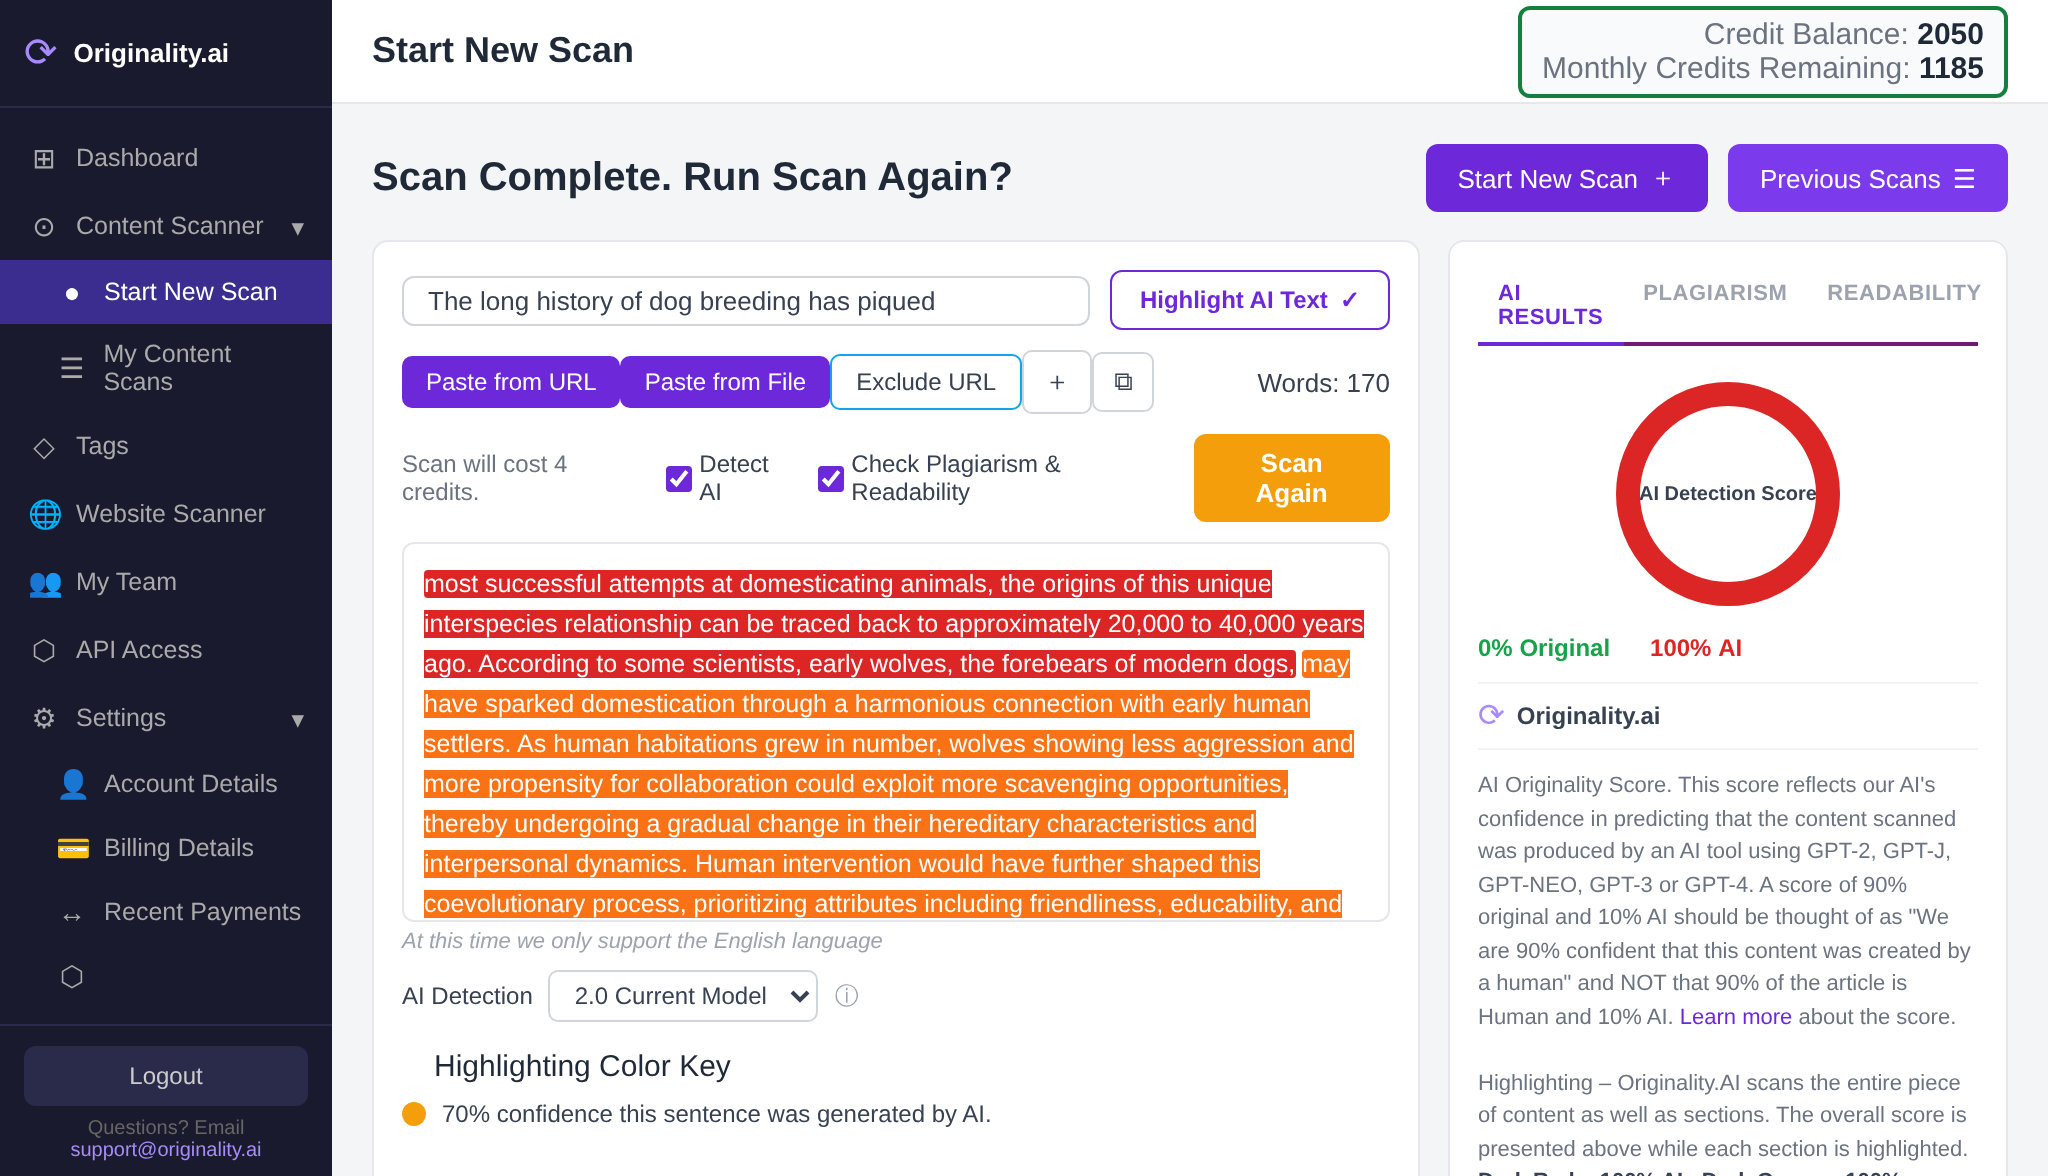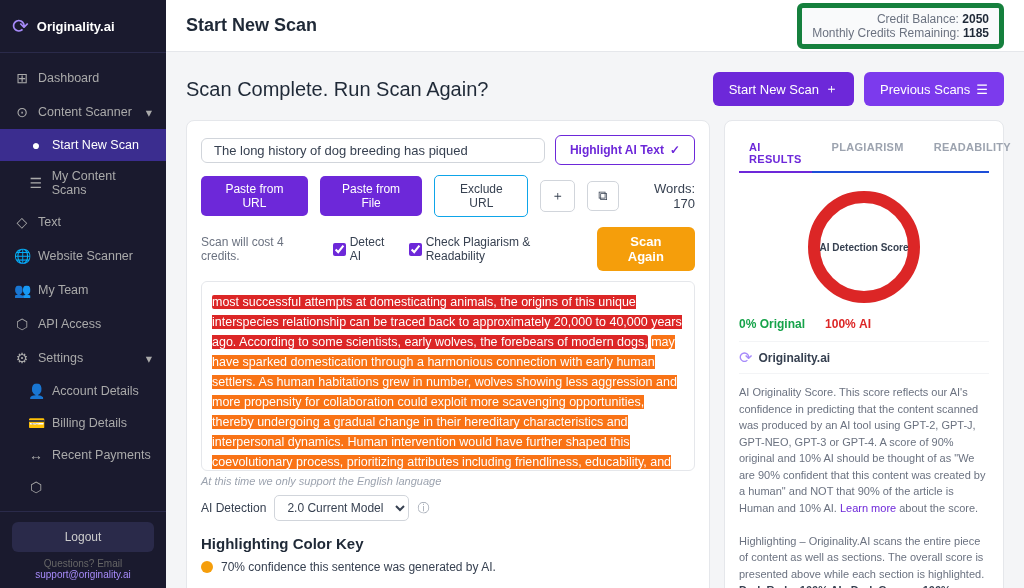--- a/index.html
+++ b/index.html
@@ -94,45 +94,45 @@
       align-items: center;
       justify-content: space-between;
       padding: 0 20px;
       height: 52px;
       flex-shrink: 0;
     }
     .header-title { font-size: 18px; font-weight: 700; color: #1f2937; }
     .header-right { display: flex; align-items: center; gap: 12px; }
     .credit-info {
       text-align: right;
-      font-size: 12px;
+      font-size: 15px;
       color: #6b7280;
       background: #f9fafb;
-      border: 5px solid #15803d;
+      border: 2px solid #15803d;
       border-radius: 6px;
       padding: 4px 10px;
     }
     .credit-info .credit-num { color: #1f2937; font-weight: 600; }
 
     
     .page-content {
       flex: 1;
       overflow-y: auto;
       padding: 20px;
       background: #f4f5f7;
     }
 
     
     .action-bar {
       display: flex;
       align-items: center;
       justify-content: space-between;
       margin-bottom: 14px;
     }
-    .page-subtitle { font-size: 20px; font-weight: 400; color: #1f2937; }
+    .page-subtitle { font-size: 20px; font-weight: 700; color: #1f2937; }
     .action-buttons { display: flex; gap: 10px; }
     .btn-primary {
       background: #6d28d9;
       color: #fff;
       border: none;
       border-radius: 6px;
       padding: 8px 16px;
       font-size: 13px;
       cursor: pointer;
       display: flex;
@@ -202,21 +202,21 @@
       cursor: pointer;
       display: flex;
       align-items: center;
       gap: 6px;
       font-weight: 600;
       justify-content: flex-end;
     }
     .btn-row {
       display: flex;
       align-items: center;
-      gap: 12px;
+      gap: 0;
       margin-bottom: 10px;
     }
     .btn-outline {
       background: #6d28d9;
       color: #fff;
       border: none;
       border-radius: 5px;
       padding: 6px 12px;
       font-size: 12px;
       cursor: pointer;
@@ -308,30 +308,30 @@
       border: 1px solid #d1d5db;
       border-radius: 5px;
       padding: 4px 8px;
       font-size: 12px;
       background: #fff;
       color: #374151;
     }
 
     
     .color-key { margin-top: 14px; }
-    .color-key-title { font-size: 15px; font-weight: 700; color: #1f2937; margin-bottom: 8px; }
+    .color-key-title { font-size: 15px; font-weight: 400; color: #1f2937; margin-bottom: 8px; margin-left: 16px; }
     .color-key-item { display: flex; align-items: center; gap: 8px; font-size: 12px; color: #374151; margin-bottom: 4px; }
     .color-dot { width: 12px; height: 12px; border-radius: 50%; flex-shrink: 0; }
 
     
     .results-tabs {
       display: flex;
-      border-bottom: 2px solid #1d4ed8;
+      border-bottom: 2px solid #701a75;
       margin-bottom: 14px;
-      gap: 10px;
+      gap: 0;
     }
     .result-tab {
       font-size: 11px;
       font-weight: 600;
       color: #9ca3af;
       padding: 6px 10px;
       cursor: pointer;
       border-bottom: 2px solid transparent;
       margin-bottom: -2px;
       letter-spacing: 0.3px;
@@ -412,21 +412,21 @@
     <div class="sidebar-sub-item active">
       <span class="item-icon">●</span>
       <span>Start New Scan</span>
     </div>
     <div class="sidebar-sub-item">
       <span class="item-icon">☰</span>
       <span>My Content Scans</span>
     </div>
     <div class="sidebar-item">
       <span class="item-icon">◇</span>
-      <span>Text</span>
+      <span>Tags</span>
     </div>
     <div class="sidebar-item">
       <span class="item-icon">🌐</span>
       <span>Website Scanner</span>
     </div>
     <div class="sidebar-item">
       <span class="item-icon">👥</span>
       <span>My Team</span>
     </div>
     <div class="sidebar-item">

